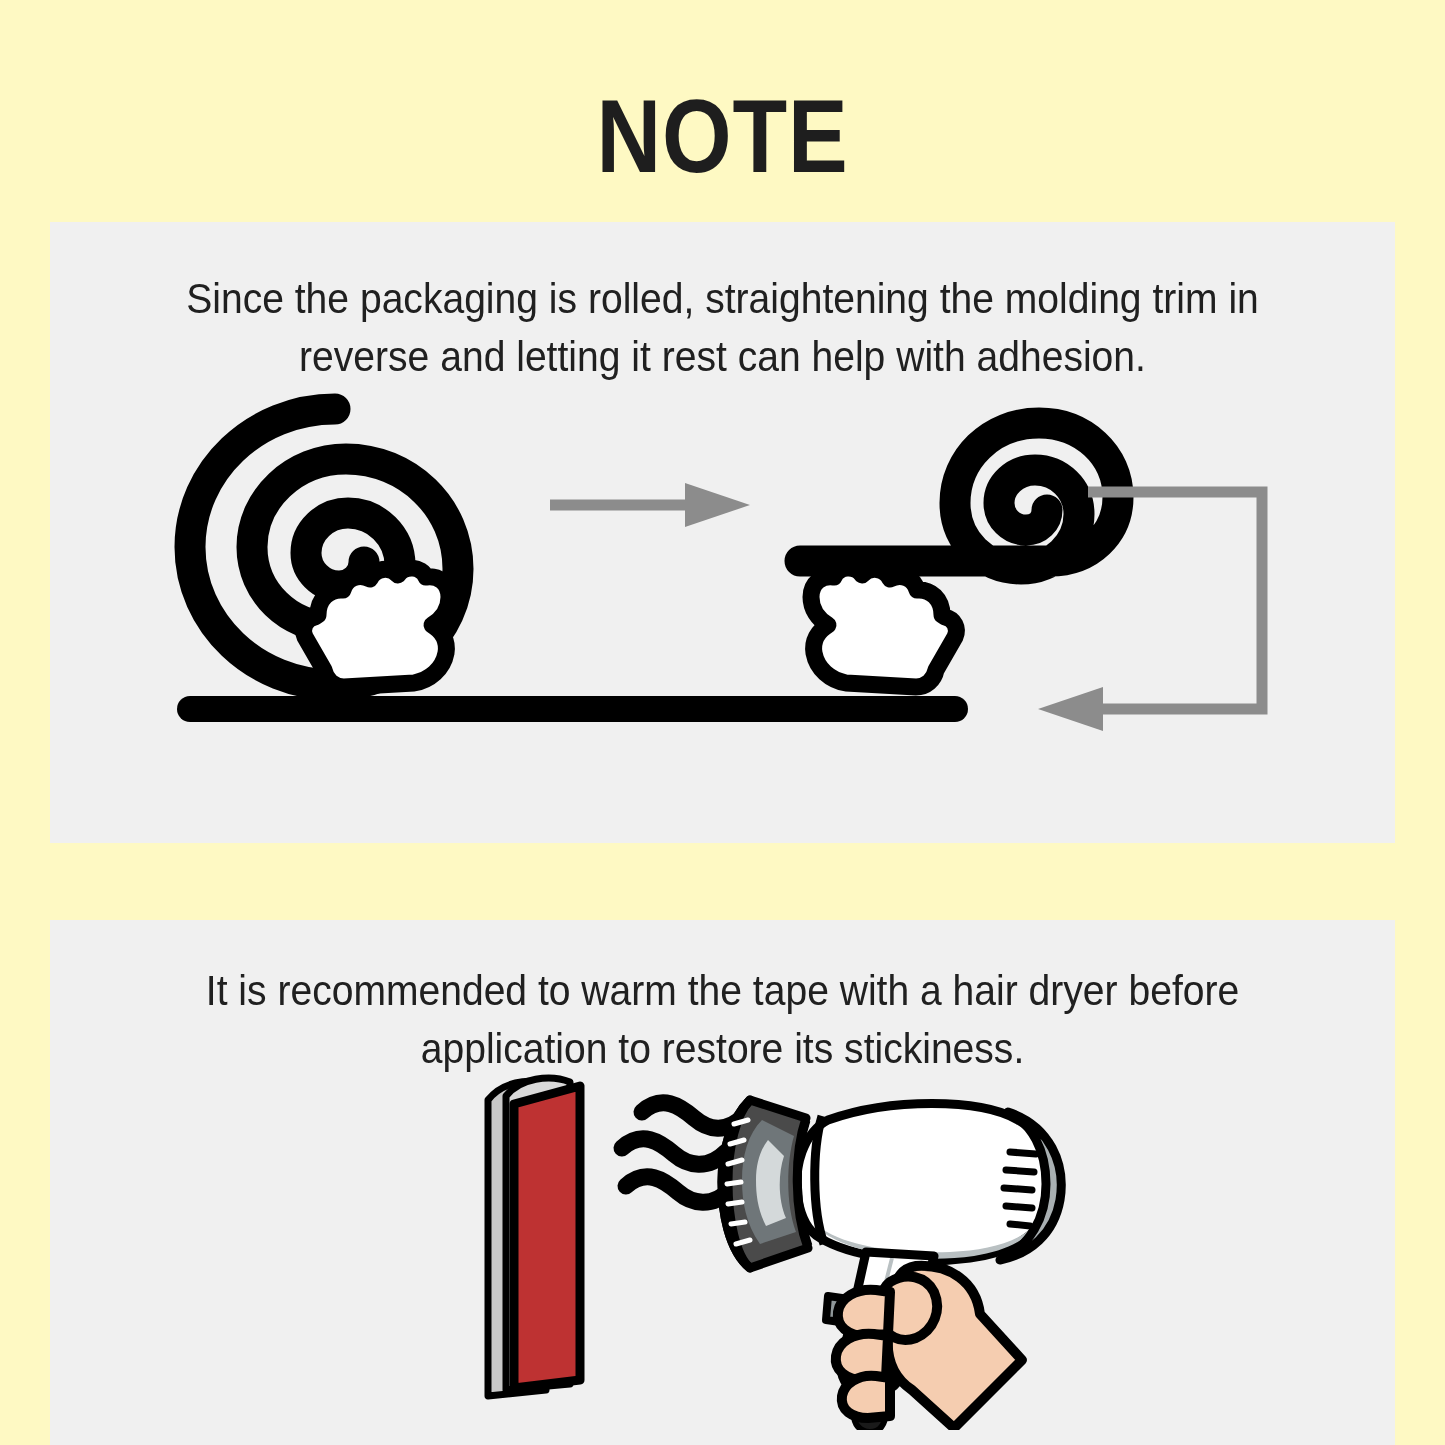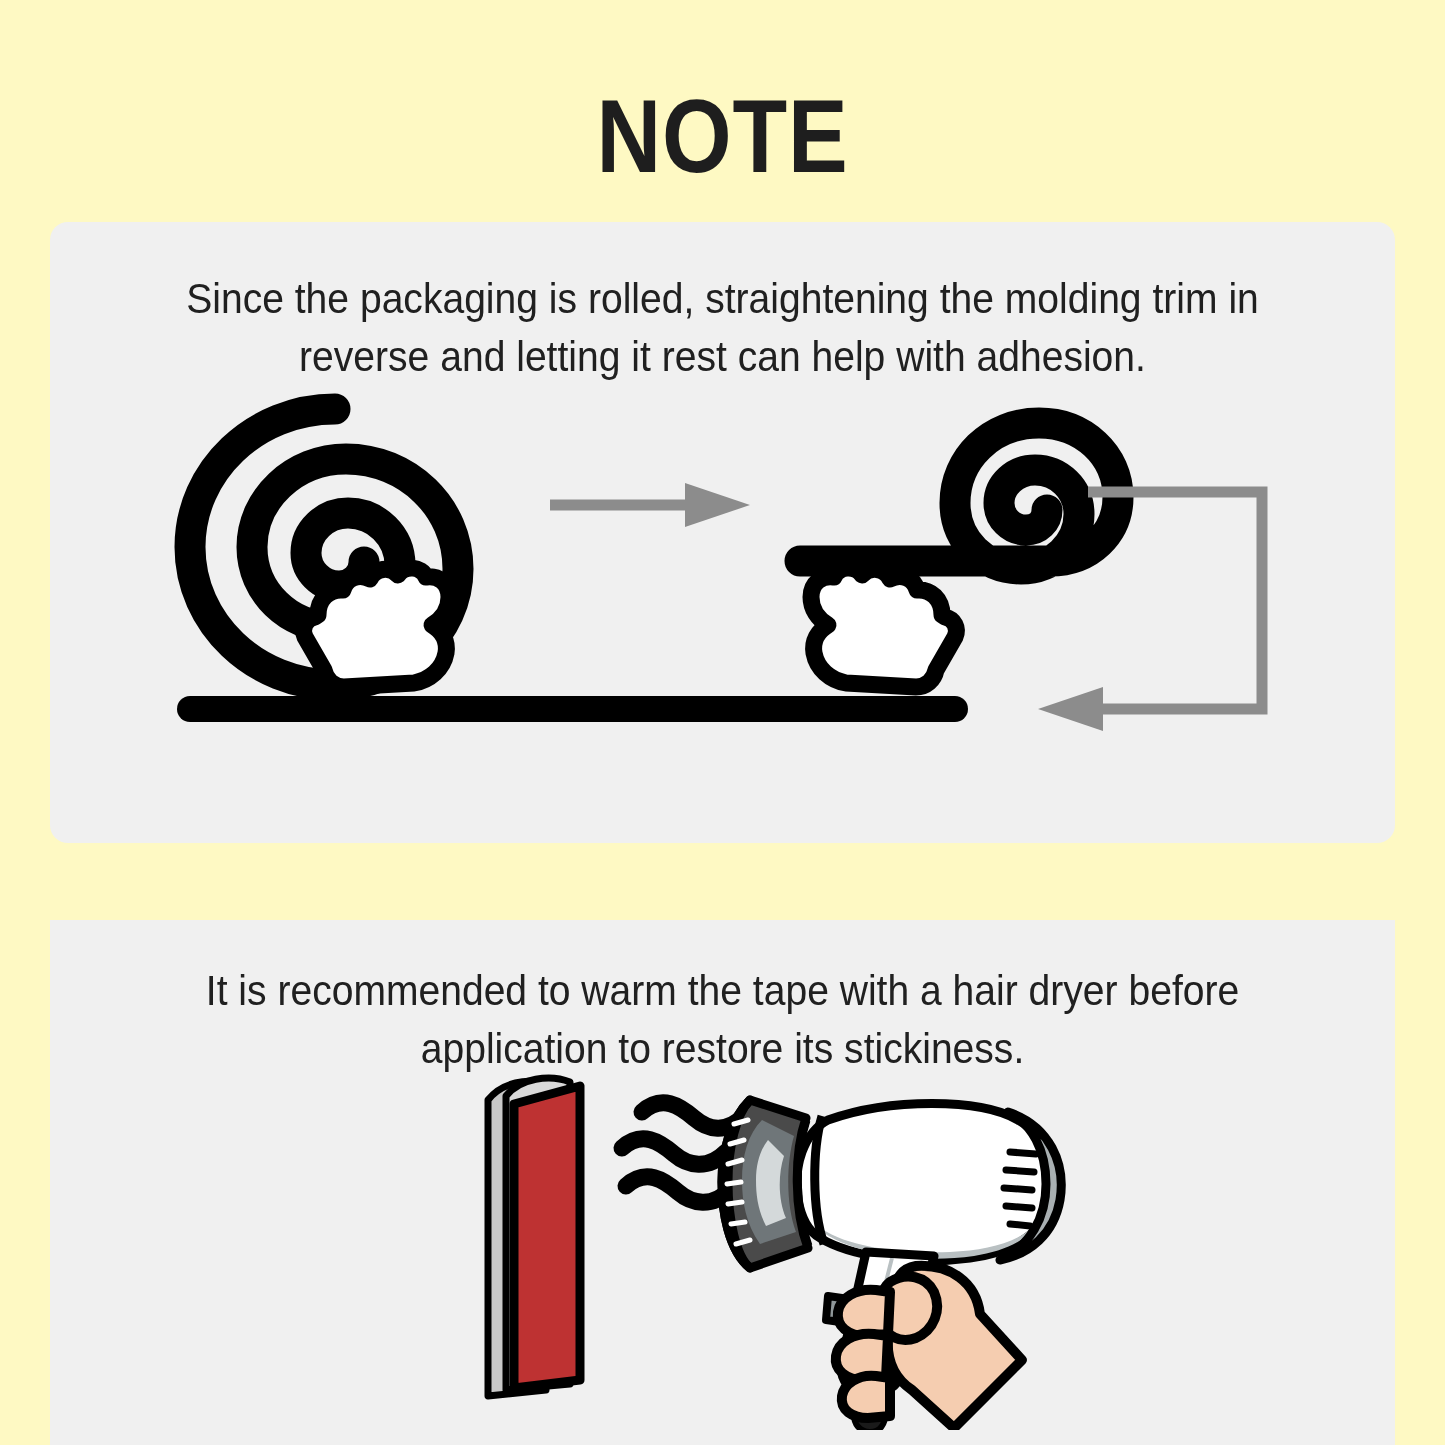--- a/index.html
+++ b/index.html
@@ -44,21 +44,20 @@
   
   .panel {
     position: absolute;
     background: #f0f0f0;
   }
   #panel-rolled {
     left: 50px;
     top: 222px;
     width: 1345px;
     height: 621px;
-    border-radius: 18px;
   }
   #panel-dryer {
     left: 50px;
     top: 920px;
     width: 1345px;
     height: 660px;
   }
 
   .panel-text {
     position: absolute;

